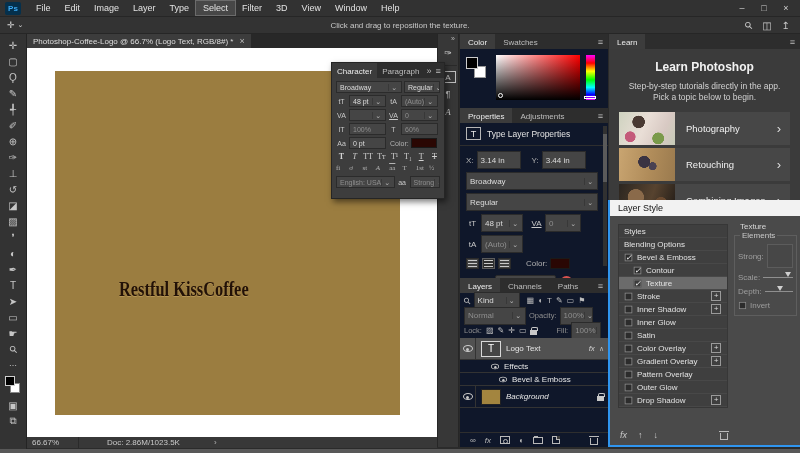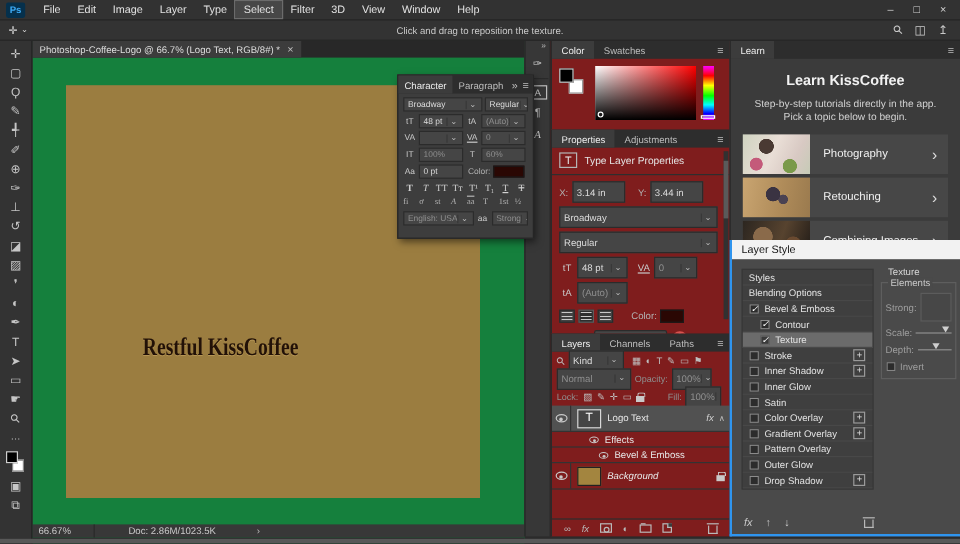--- a/index.html
+++ b/index.html
@@ -22,21 +22,21 @@
 
 
 .toolbar{position:absolute;left:0;top:34px;width:27px;height:419px;background:#333333;border-right:1px solid #242424;display:flex;flex-direction:column;align-items:center;padding-top:3px;z-index:4}
 .tool{width:20px;height:16px;display:flex;align-items:center;justify-content:center;font-size:10px;color:#c6c6c6}
 .tool.small{font-size:8px}
 .swatches{position:relative;width:20px;height:20px;margin:2px 0}
 .sw-bg{position:absolute;left:7px;top:8px;width:10px;height:10px;background:#fff;border:1px solid #888}
 .sw-fg{position:absolute;left:2px;top:1px;width:10px;height:10px;background:#000;border:1px solid #cfcfcf}
 
 
-.docarea{position:absolute;left:27px;top:34px;width:410px;height:419px;background:#15803d;z-index:1}
+.docarea{position:absolute;left:27px;top:34px;width:410px;height:419px;background:#ffffff;z-index:1}
 .tabbar{height:14px;background:#282828;display:flex}
 .doc-tab{background:#3c3c3c;display:flex;align-items:center;padding:0 6px;gap:6px;font-size:8px;color:#dedede}
 .doc-close{color:#bbb;font-size:9px}
 .canvas{position:absolute;left:28px;top:37px;width:345px;height:344px;background:#9b7d40}
 .canvas-text{position:absolute;left:64px;top:206px;font-family:"Liberation Serif",serif;font-weight:bold;font-size:21px;color:#221107;transform:scaleX(.78);transform-origin:left;text-shadow:0 1px 0 rgba(214,180,110,.45);white-space:nowrap}
 .statusbar{position:absolute;left:0;top:403px;width:410px;height:11px;background:#383838;display:flex;align-items:center;font-size:8px;color:#c9c9c9}
 .status-zoom{width:52px;padding-left:5px;border-right:1px solid #2a2a2a;height:100%;display:flex;align-items:center}
 .status-doc{margin-left:28px}
 .status-ch{margin-left:34px;color:#b5b5b5}
 .doc-bottom{position:absolute;left:0;top:414px;width:410px;height:5px;background:#2b2b2b}
@@ -69,21 +69,21 @@
 
 
 .dockstrip{position:absolute;left:437px;top:34px;width:22px;height:413px;background:#373737;border-left:1px solid #262626;border-right:1px solid #262626;display:flex;flex-direction:column;align-items:center;z-index:3}
 .dock-collapse{align-self:flex-end;margin:1px 3px 2px 0;font-size:7px;color:#b5b5b5}
 .dock-icon{width:16px;height:14px;display:flex;align-items:center;justify-content:center;color:#cfcfcf;font-size:9px;margin:2px 0}
 .dock-icon.boxed{border:1px solid #bdbdbd;height:12px;font-size:8px}
 .dock-icon.script{font-family:"Liberation Serif",serif;font-style:italic}
 .dock-sep{width:18px;height:1px;background:#2a2a2a;margin:3px 0}
 
 
-.colA{position:absolute;left:459px;width:149px;background:#7f1d1d;z-index:3;border-left:1px solid #2a2a2a}
+.colA{position:absolute;left:459px;width:149px;background:#0f172a;z-index:3;border-left:1px solid #2a2a2a}
 .color-panel{top:34px;height:74px}
 .color-body{position:relative;height:59px}
 .cp-swatches{position:absolute;left:5px;top:7px;width:26px;height:26px}
 .cp-bg{position:absolute;left:9px;top:10px;width:12px;height:12px;background:#fff;border:1px solid #999}
 .cp-fg{position:absolute;left:1px;top:1px;width:12px;height:12px;background:#000;border:1px solid #ccc}
 .cp-grad{position:absolute;left:36px;top:6px;width:84px;height:45px;background:linear-gradient(to bottom,rgba(0,0,0,0),#000),linear-gradient(to right,#fff,#f00)}
 .cp-pick{position:absolute;left:2px;bottom:2px;width:5px;height:5px;border:1px solid #fff;border-radius:50%}
 .cp-hue{position:absolute;left:126px;top:6px;width:9px;height:45px;background:linear-gradient(to bottom,#f0f,#f00 18%,#ff0 36%,#0f0 55%,#0ff 72%,#00f 88%,#f0f)}
 .cp-hue-thumb{position:absolute;left:-2px;bottom:1px;width:12px;height:3px;border:1px solid #fff}
 
@@ -428,21 +428,21 @@
     <i class="i-new"></i>
     <i class="i-trash" style="margin-left:auto"></i>
   </div>
 </div>
 
 <div class="learn">
   <div class="panel-tabs">
     <span class="ptab active">Learn</span>
     <span class="pmenu">≡</span>
   </div>
-  <div class="learn-title">Learn KissCoffee</div>
+  <div class="learn-title">Learn Photoshop</div>
   <div class="learn-sub">Step-by-step tutorials directly in the app. Pick a topic below to begin.</div>
   <div class="cards">
     <div class="card">
       <span class="card-thumb ct1"></span>
       <span class="card-label">Photography</span>
       <span class="card-ch">›</span>
     </div>
     <div class="card">
       <span class="card-thumb ct2"></span>
       <span class="card-label">Retouching</span>

